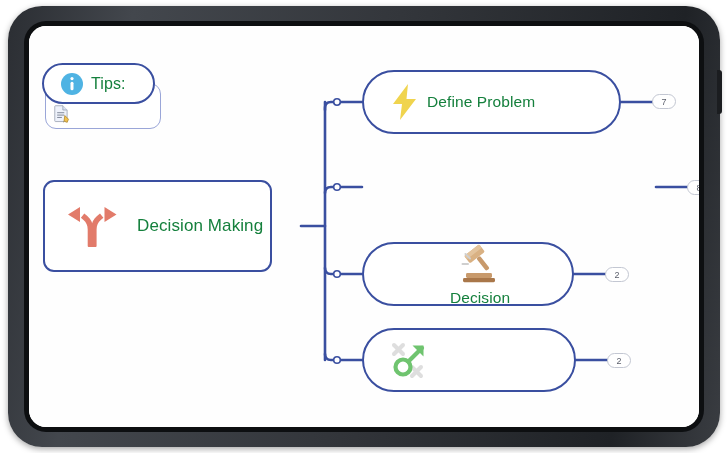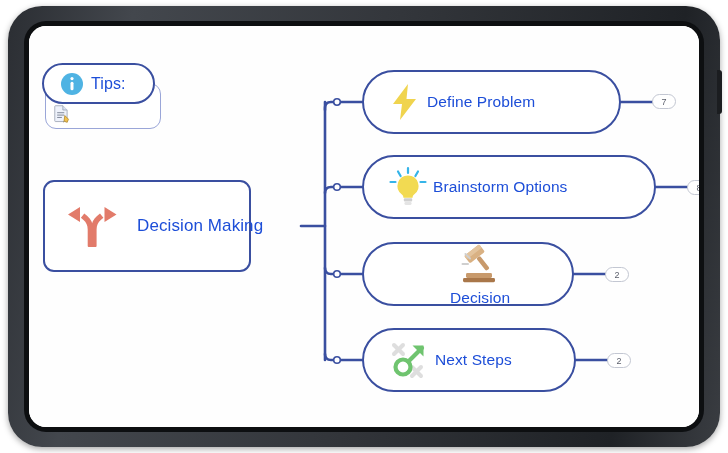--- a/index.html
+++ b/index.html
@@ -78,21 +78,21 @@
     background: #ffffff;
     border: 2px solid #3a4fa0;
     display: flex;
     align-items: center;
     color: #1d1d1f;
   }
   .node-label {
     font-size: 15.5px;
     white-space: nowrap;
     letter-spacing: 0.1px;
-    color: #1d4ed8;
+    color: #15803d;
   }
   .node-icon {
     flex: 0 0 auto;
     display: block;
   }
 
   
   #tips-wrap {
     position: absolute;
     left: 13px;
@@ -128,21 +128,21 @@
     align-items: center;
     gap: 7px;
     padding-left: 16px;
   }
   #tips-pill .node-label { font-size: 16px; }
 
   
   #node-center {
     left: 14px;
     top: 154px;
-    width: 208px;
+    width: 229px;
     height: 92px;
     border-radius: 11px;
     padding-left: 22px;
     gap: 18px;
   }
   #node-center .node-label { font-size: 17px; }
 
   
   .branch {
     border-radius: 999px;
@@ -255,36 +255,20 @@
         <span class="node-label">Decision Making</span>
       </div>
 
       <div id="node-branch-0" class="node branch">
         <svg class="node-icon" width="34" height="40" viewBox="0 0 34 40">
           <path d="M20 2 L5 22 h9 L12 38 L28 17 h-9.5 z" fill="#f0d44e"></path>
         </svg>
         <span class="node-label">Define Problem</span>
       </div>
 
-      <div id="node-branch-1" class="node branch">
-        <svg class="node-icon" width="40" height="42" viewBox="0 0 40 42">
-          <g stroke="#35b4e8" stroke-width="2.2" stroke-linecap="round">
-            <path d="M20 2 V7"></path>
-            <path d="M10 5.5 L12.6 10"></path>
-            <path d="M30 5.5 L27.4 10"></path>
-            <path d="M2.5 16 H7.5"></path>
-            <path d="M37.5 16 H32.5"></path>
-          </g>
-          <path d="M20 9.5 a10.5 10.5 0 0 1 6.4 18.8 c-1.3 1-1.8 2-1.8 3.4 h-9.2
-                   c0-1.4-.5-2.4-1.8-3.4 A10.5 10.5 0 0 1 20 9.5z" fill="#f2da52"></path>
-          <rect x="15.8" y="32.3" width="8.4" height="3.2" rx="1.1" fill="#cfcfcf"></rect>
-          <rect x="16.4" y="35.9" width="7.2" height="3" rx="1.3" fill="#e4e4e4"></rect>
-        </svg>
-        <span class="node-label">Brainstorm Options</span>
-      </div>
 
       <div id="node-branch-2" class="node branch">
         <svg class="node-icon" width="42" height="40" viewBox="0 0 42 40">
           <g transform="rotate(-38 21 16)">
             <rect x="11" y="3" width="19" height="9.5" rx="1.6" fill="#d9b183"></rect>
             <rect x="11" y="3" width="19" height="4.4" rx="1.6" fill="#e3c39c"></rect>
             <rect x="19" y="12.5" width="4.6" height="16" rx="1.6" fill="#c89a6c"></rect>
           </g>
           <g stroke="#cfcfcf" stroke-width="2" stroke-linecap="round">
             <path d="M6.5 10 L11 14.5"></path>
@@ -303,21 +287,20 @@
               <path d="M15 6 L6 15"></path>
             <path d="M24 28 L33 37"></path>
               <path d="M33 28 L24 37"></path>
           </g>
           <g stroke="#6fc46f" stroke-width="4.2" fill="none" stroke-linecap="round">
             <circle cx="15" cy="28" r="7.5"></circle>
             <path d="M20.4 22.6 L34 9"></path>
           </g>
           <path d="M24.5 6.5 H35.5 V17.5 Z" fill="#6fc46f"></path>
         </svg>
-        <span class="node-label">Next Steps</span>
       </div>
 
       <div id="badge-0" class="badge">7</div>
       <div id="badge-1" class="badge">8</div>
       <div id="badge-2" class="badge">2</div>
       <div id="badge-3" class="badge">2</div>
 
     </div>
   </div>
 </div>

